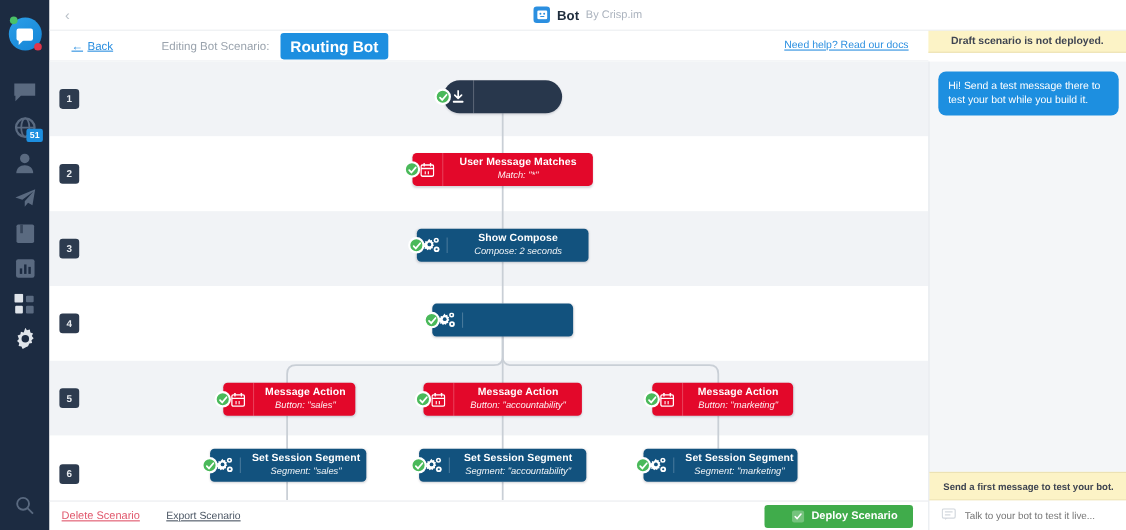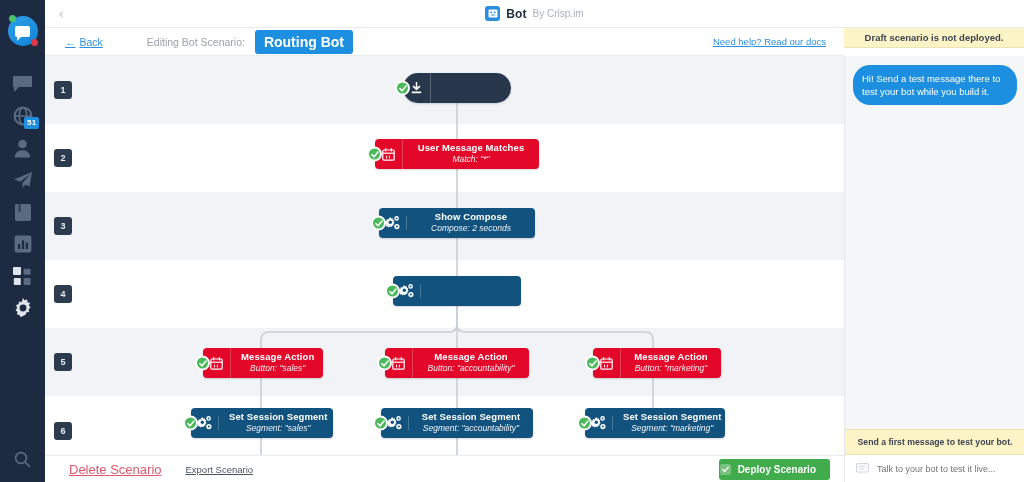--- a/index.html
+++ b/index.html
@@ -155,51 +155,51 @@
     z-index: 3;
   }
 
   
   .bottombar {
     position: absolute; left: 45px; top: 455px; width: 799px; height: 27px;
     background: #ffffff; border-top: 1px solid #e9ecef;
     display: flex; align-items: center;
   }
   .del-link {
-    margin-left: 24px; font-size: 13px; color: #e0566b;
+    margin-left: 11px; font-size: 10px; color: #e0566b;
     text-decoration: underline; cursor: pointer;
   }
   .exp-link {
     margin-left: 24px; font-size: 9.5px; color: #4a5563;
     text-decoration: underline; cursor: pointer;
   }
   .deploy-btn {
     position: absolute; right: 14px;
     background: #40ac4b; color: #fff; border-radius: 3px;
     font-size: 10px; font-weight: bold;
-    padding: 5px 14px 5px 1px;
+    padding: 5px 14px 5px 25px;
     display: flex; align-items: center; gap: 7px; cursor: pointer;
   }
   .deploy-chk {
     width: 11px; height: 11px; border-radius: 2px;
     background: rgba(255,255,255,.28);
     display:flex; align-items:center; justify-content:center;
   }
 
   
   .rpanel {
     position: absolute; left: 844px; top: 56px;
     width: 180px; height: 426px;
     background: #f4f6f8; border-left: 1px solid #e4e8ec;
   }
   .bubble {
     position: absolute; left: 8px; top: 9px; width: 164px;
     background: #1d8fe0; color: #ffffff;
     font-size: 9.5px; line-height: 13px;
-    border-radius: 17px; padding: 7px 9px;
+    border-radius: 7px; padding: 7px 9px;
   }
   .hint-banner {
     position: absolute; left: 0; bottom: 27px; width: 180px; height: 26px;
     background: #fcf3c6; border-top: 1px solid #ece2b4; border-bottom: 1px solid #ece2b4;
     display: flex; align-items: center; justify-content: center;
     font-size: 8.7px; font-weight: bold; color: #3e4451;
   }
   .composer {
     position: absolute; left: 0; bottom: 0; width: 180px; height: 27px;
     background: #ffffff;

